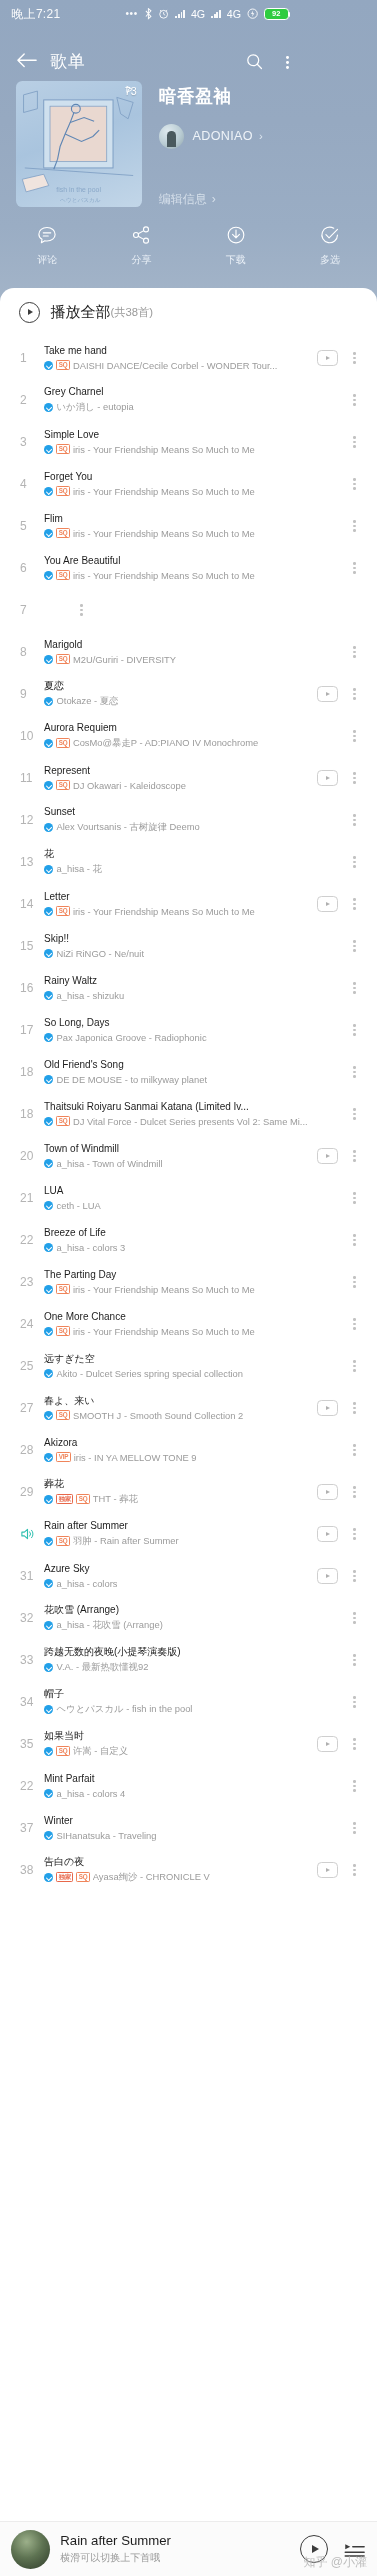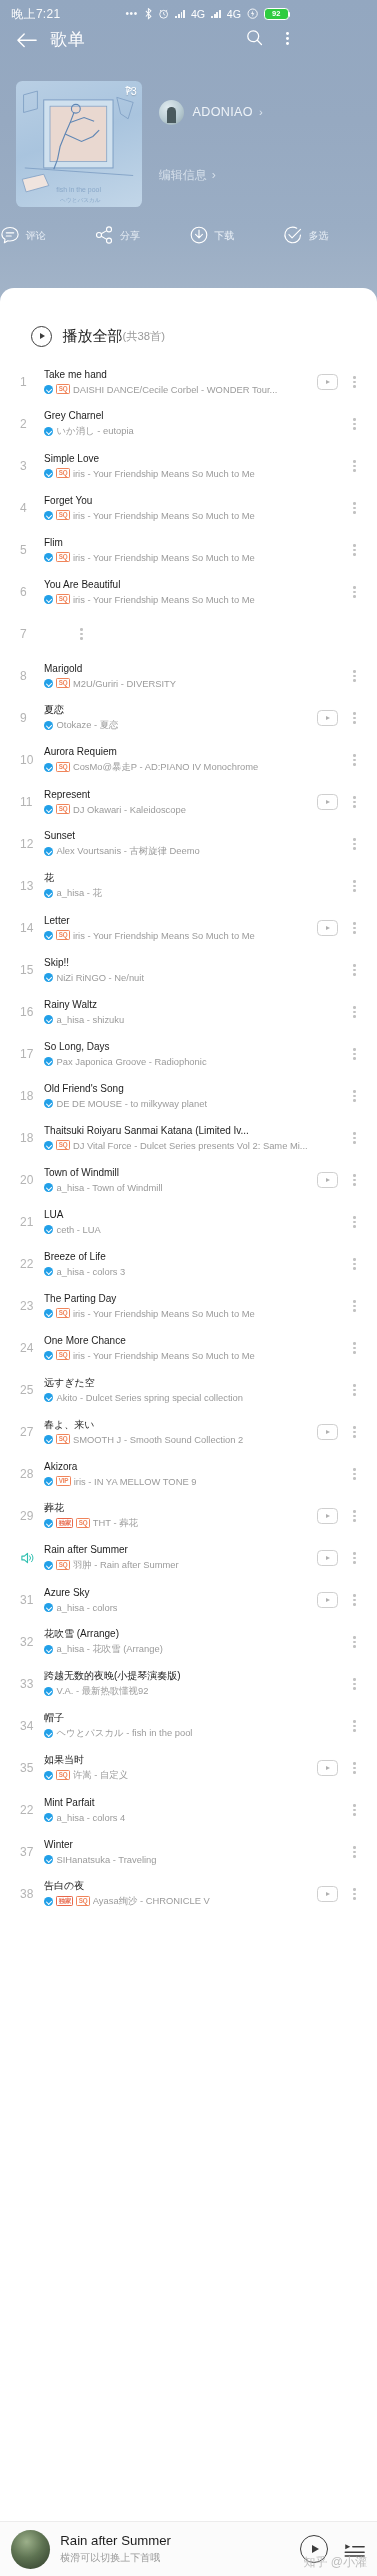--- a/index.html
+++ b/index.html
@@ -33,21 +33,21 @@
     width:25px; height:12px; border:1px solid #ffffff; border-radius:3.8px;
     display:flex; align-items:center; justify-content:center; position:relative;
     background:#2ecc40;
   }
   .batt:after{content:"";position:absolute;right:-2.5px;top:3.1px;width:1.6px;height:5px;background:#fff;border-radius:0 1.3px 1.3px 0}
   .batt span{font-size:7.5px;color:#fff;font-weight:bold;line-height:1}
 
   
   .navbar {
     position:absolute; top:28px; left:0; width:305px; height:45px;
-    display:flex; align-items:flex-start; padding:0 16.4px; color:#fff;
+    display:flex; align-items:flex-end; padding:0 16.4px; color:#fff;
   }
   .nav-back { width:25px; height:25px; display:flex; align-items:center; }
   .nav-title { font-size:17px; margin-left:8.8px; letter-spacing:0.6px; }
   .nav-right { margin-left:auto; display:flex; align-items:center; gap:21.4px; }
   .vdots { display:flex; flex-direction:column; gap:2.5px; align-items:center; }
   .vdots i { width:2.8px; height:2.8px; border-radius:50%; background:#fff; display:block; }
 
   
   .plinfo { position:absolute; top:81px; left:0; width:377px; display:flex; padding:0 16.4px; }
   .cover {
@@ -68,29 +68,29 @@
     background:radial-gradient(circle at 35% 30%,#dfeaef 0%,#b9ccd3 55%,#8fa3ab 100%);
     position:relative; overflow:hidden;
   }
   .avatar:after{content:"";position:absolute;left:8.2px;top:7px;width:8.8px;height:16.4px;border-radius:4.4px 4.4px 0 0;background:#4a5a5e;}
   .owner-name { color:#eef3f8; font-size:12.6px; margin-left:8.8px; letter-spacing:0.3px; }
   .chev { color:#dde6ef; margin-left:6.3px; font-size:11.3px; }
   .editinfo { color:#d5dfea; font-size:12px; margin-top:42px; display:flex; align-items:center; gap:5px; }
 
   
   .actions { position:absolute; top:225px; left:0; width:377px; display:flex; }
-  .action { flex:1; display:flex; flex-direction:row; align-items:center; gap:5.7px; color:#fff; }
+  .action { flex:1; display:flex; flex-direction:column; align-items:center; gap:5.7px; color:#fff;justify-content:space-between; }
   .action .lbl { font-size:10px; color:#eaf0f7; }
 
   
   .sheet {
     position:absolute; top:288px; left:0; width:377px; min-height:2288px;
     background:#fff; border-radius:14px 14px 0 0;
   }
-  .playall { height:49px; display:flex; align-items:center; padding:0 31px;margin-top:24px; }
+  .playall { height:49px; display:flex; align-items:center; padding:0 19px; }
   .playall .ring {
     width:21.4px;height:21.4px;border:1.3px solid #3c3c3c;border-radius:50%;
     display:flex;align-items:center;justify-content:center;flex:none;
   }
   .tri { width:0;height:0;border-left:5.7px solid #3c3c3c;border-top:3.8px solid transparent;border-bottom:3.8px solid transparent;margin-left:1.9px;}
   .playall .txt { font-size:15px; color:#232323; margin-left:10px; }
   .playall .cnt { font-size:11.3px; color:#9a9a9a; }
 
   
   .song { height:42px; display:flex; align-items:center; padding:0 15px; }
@@ -227,20 +227,21 @@
         <text x="70" y="192" font-size="9" fill="#8aa8c8" font-family="Liberation Sans, sans-serif">ヘウとパスカル</text>
       </svg>
       <span class="playcount">
         <svg width="8.8" height="8.8" viewBox="0 0 14 14">
             <path d="M3 2 L11.5 7 L3 12 Z" fill="none" stroke="#fff" stroke-width="1.4" stroke-linejoin="round"></path>
           </svg>
         <span>73</span>
       </span>
     </div>
     <div class="meta">
+      <div class="pl-title">暗香盈袖</div>
       <div class="owner">
         <span class="avatar"></span>
         <span class="owner-name">ADONIAO</span>
         <span class="chev">›</span>
       </div>
       <div class="editinfo">
         <span>编辑信息</span>
         <span>›</span>
       </div>
     </div>

